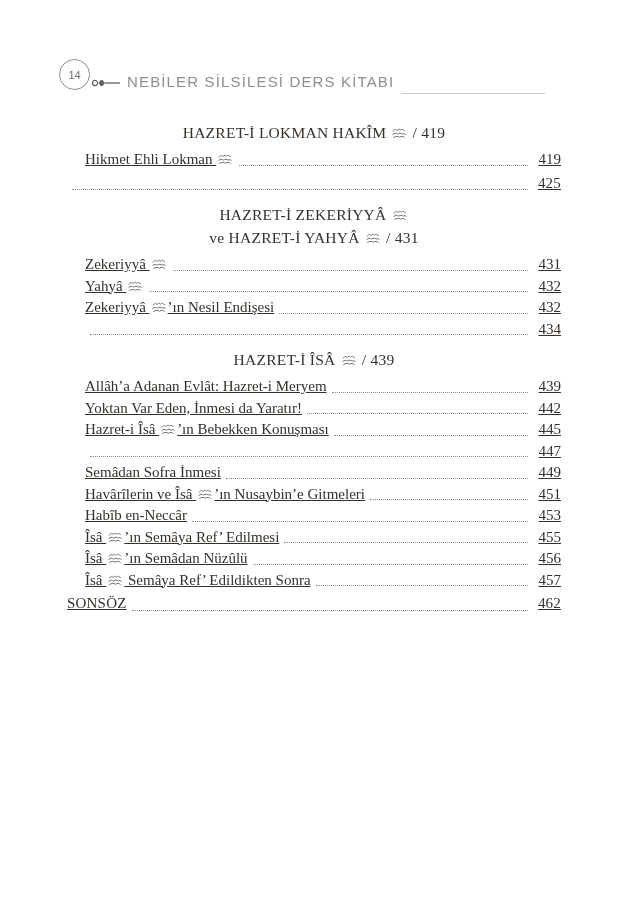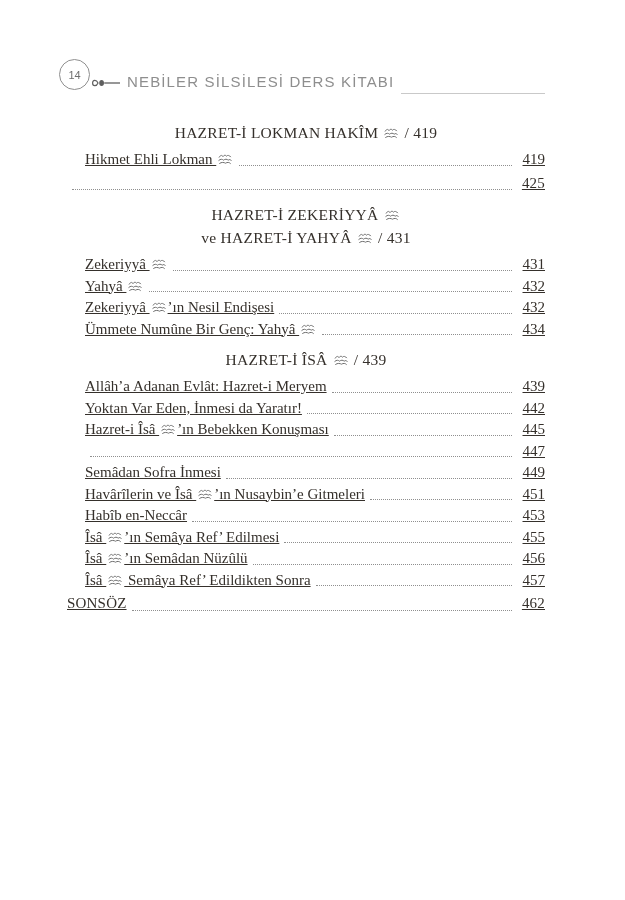--- a/index.html
+++ b/index.html
@@ -62,21 +62,21 @@
     height: 0;
     border-top: 1px solid #c9c9c9;
     margin-left: 7px;
     transform: translateY(4px);
   }
   
   .toc {
     position: absolute;
     top: 121px;
     left: 67px;
-    right: 80px;
+    right: 64px;
   }
   .chapter {
     text-align: center;
     font-size: 15.5px;
     line-height: 23px;
     margin: 8px 0 5px 0;
     letter-spacing: 0.25px;
   }
   .toc > .chapter:first-child { margin-top: 0; }
   .entry {
@@ -197,27 +197,20 @@
     <g fill="none" stroke="#4a4a4a" stroke-width="1" stroke-linecap="round">
       <path d="M1.2 3.2 C2.5 0.8 4.2 1 5 2.6 C6 1 7.5 0.8 8.4 2.2 C9.6 0.9 11.4 1.2 12.6 2.8"></path>
       <path d="M0.8 6.4 C2.6 4.6 4.4 5.2 5.6 6.2 C7 4.8 9 5 10.2 6.2 C11.2 5.2 12.6 5.4 13.2 6.4"></path>
       <path d="M1.6 9.4 C3.6 7.8 6 8.4 7.6 9.2 C9.2 8 11.4 8.2 12.4 9.4"></path>
     </g>
   </svg>’ın Nesil Endişesi</span>
         <span class="leader"></span>
         <span class="pnum">432</span>
       </div>
       <div class="entry lv1">
-        <span class="title">Ümmete Numûne Bir Genç: Yahyâ <svg class="seal" width="14" height="11" viewBox="0 0 14 11">
-    <g fill="none" stroke="#4a4a4a" stroke-width="1" stroke-linecap="round">
-      <path d="M1.2 3.2 C2.5 0.8 4.2 1 5 2.6 C6 1 7.5 0.8 8.4 2.2 C9.6 0.9 11.4 1.2 12.6 2.8"></path>
-      <path d="M0.8 6.4 C2.6 4.6 4.4 5.2 5.6 6.2 C7 4.8 9 5 10.2 6.2 C11.2 5.2 12.6 5.4 13.2 6.4"></path>
-      <path d="M1.6 9.4 C3.6 7.8 6 8.4 7.6 9.2 C9.2 8 11.4 8.2 12.4 9.4"></path>
-    </g>
-  </svg></span>
         <span class="leader"></span>
         <span class="pnum">434</span>
       </div>
       <div class="chapter">
         <div class="chapter-line">HAZRET-İ ÎSÂ <svg class="seal" width="14" height="11" viewBox="0 0 14 11">
     <g fill="none" stroke="#4a4a4a" stroke-width="1" stroke-linecap="round">
       <path d="M1.2 3.2 C2.5 0.8 4.2 1 5 2.6 C6 1 7.5 0.8 8.4 2.2 C9.6 0.9 11.4 1.2 12.6 2.8"></path>
       <path d="M0.8 6.4 C2.6 4.6 4.4 5.2 5.6 6.2 C7 4.8 9 5 10.2 6.2 C11.2 5.2 12.6 5.4 13.2 6.4"></path>
       <path d="M1.6 9.4 C3.6 7.8 6 8.4 7.6 9.2 C9.2 8 11.4 8.2 12.4 9.4"></path>
     </g>

